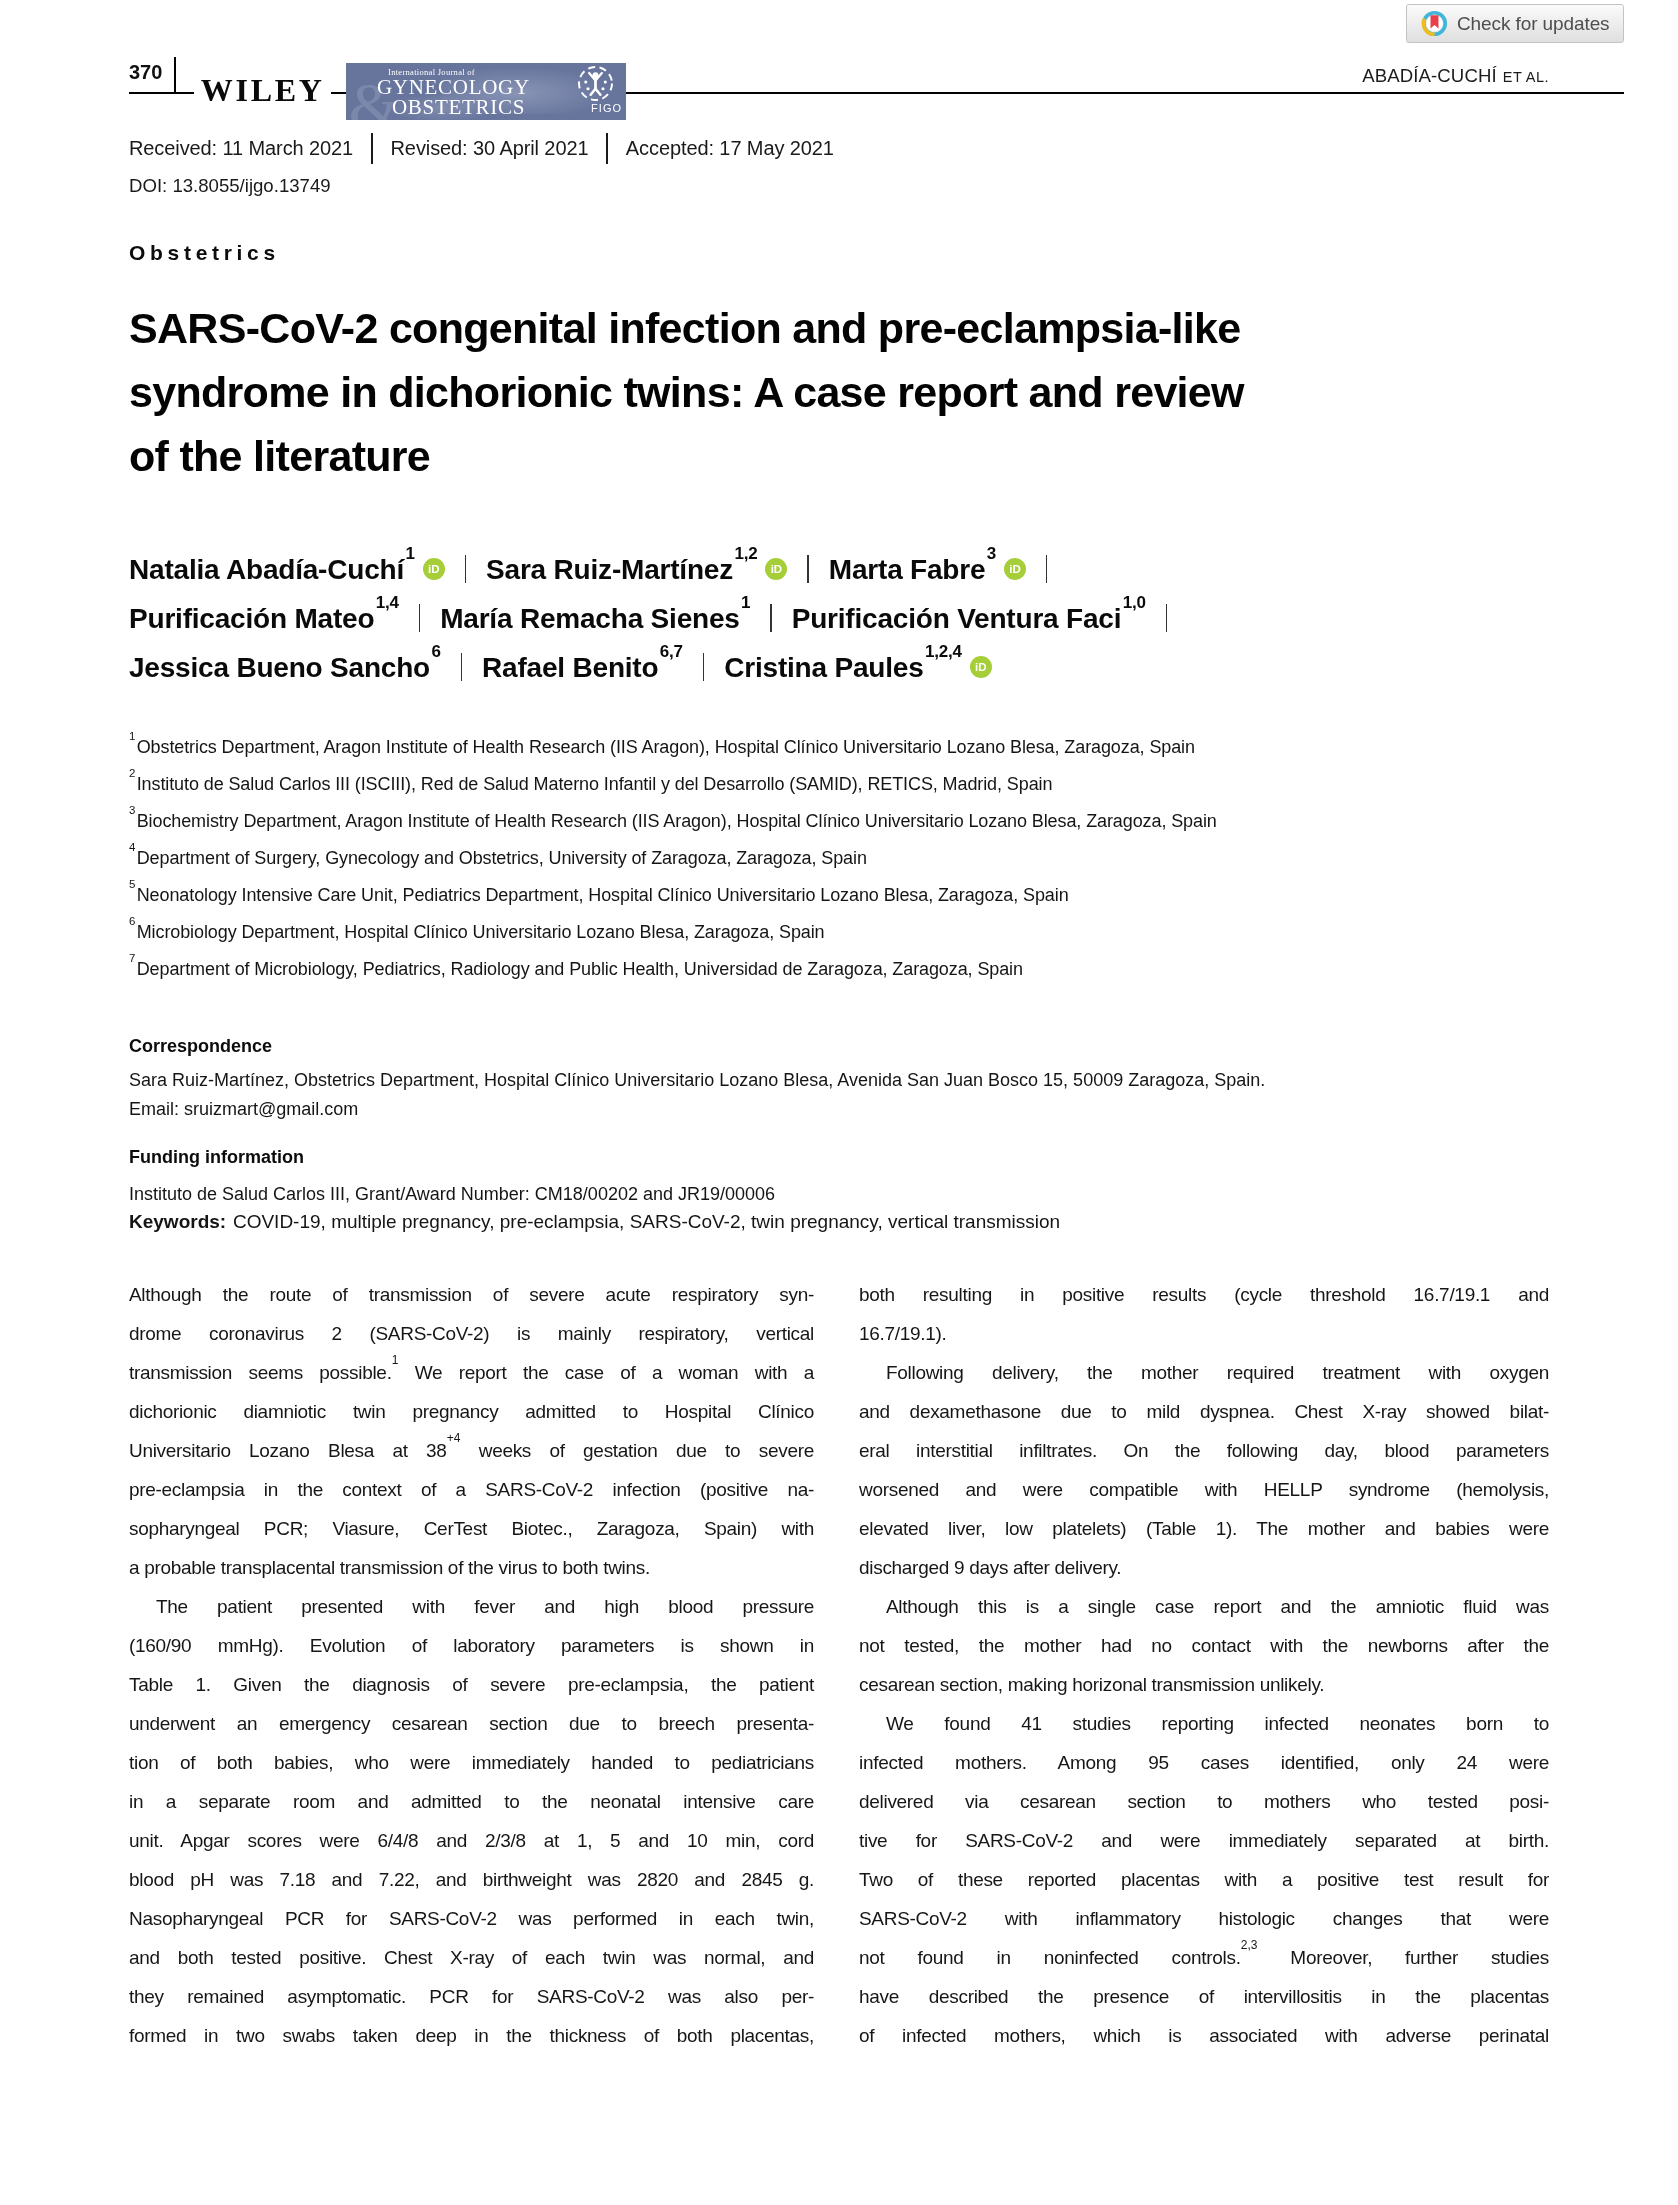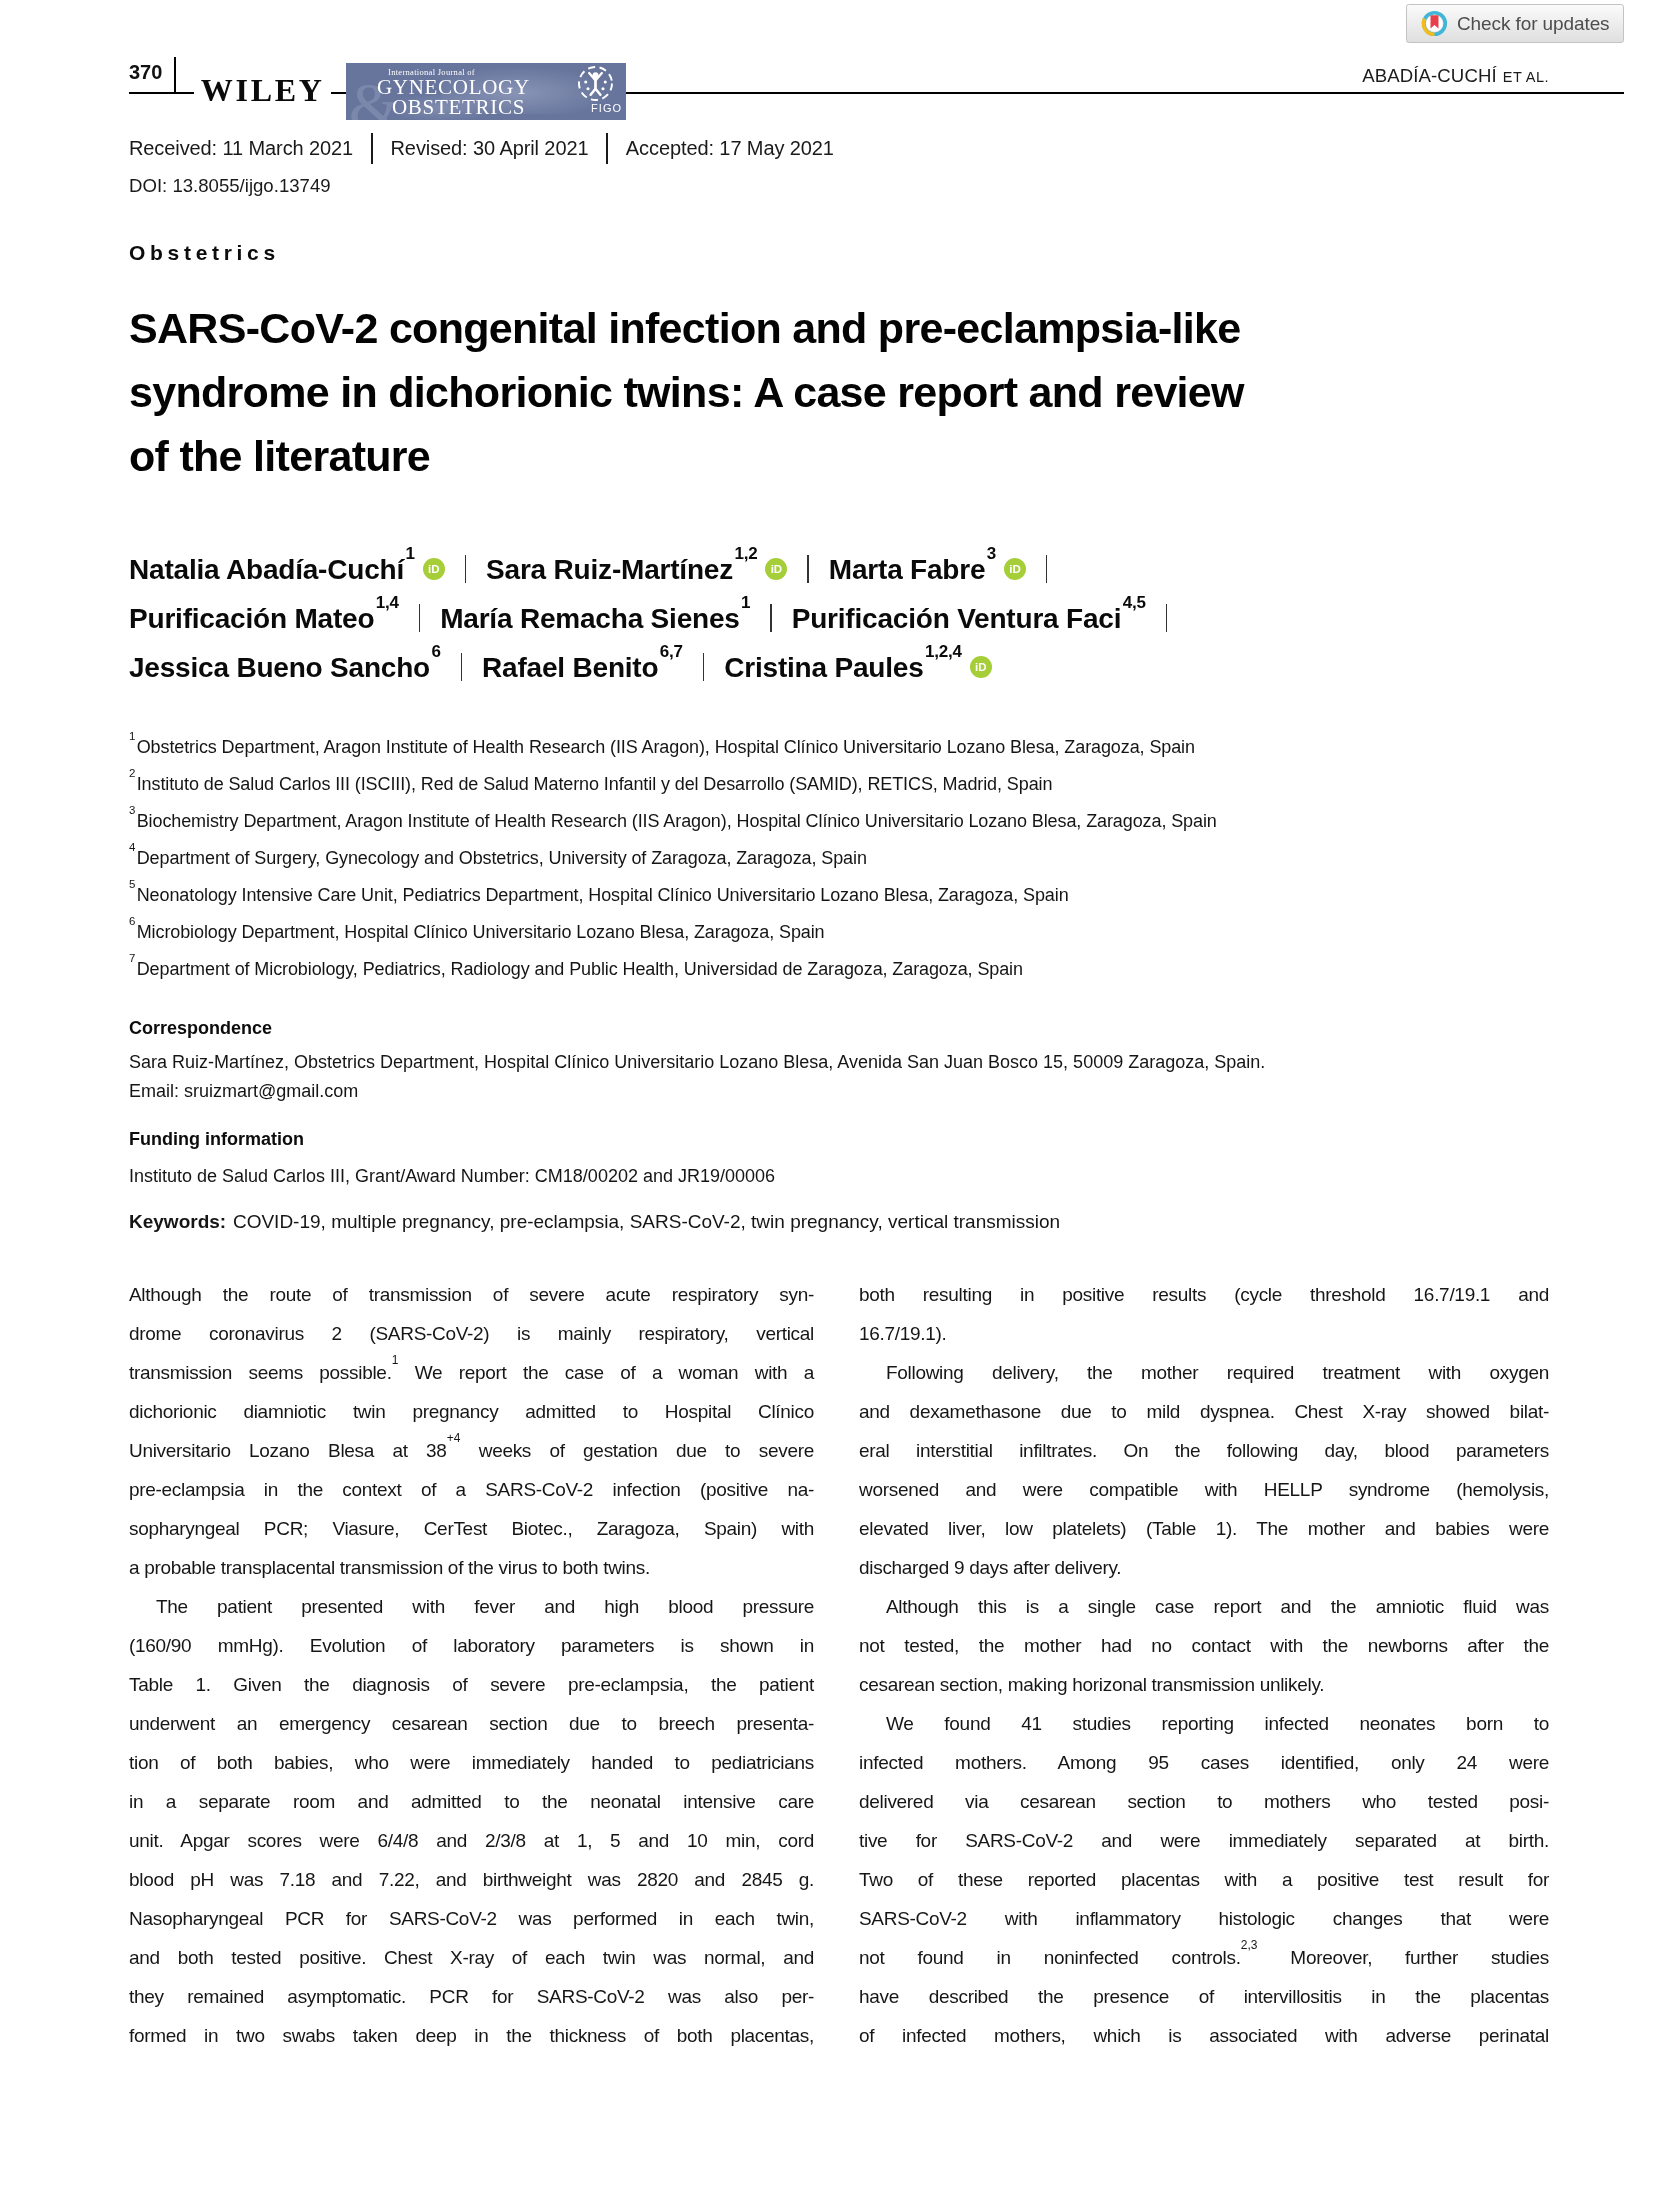--- a/index.html
+++ b/index.html
@@ -64,21 +64,21 @@
          vertical-align:6px;letter-spacing:0;}
 
   
   .affiliations{position:absolute;top:729px;left:129px;width:1428px;font-size:18px;color:#151515;
          letter-spacing:-0.1px;}
   .affil{height:37px;line-height:37px;white-space:nowrap;}
   .affil sup{font-size:11.5px;position:relative;top:-6px;margin-right:1.4px;line-height:0;}
 
   
   .corr{position:absolute;top:1014px;left:129px;width:1428px;font-size:18px;line-height:29px;color:#151515;}
-  .block-head{font-size:18px;font-weight:700;color:#0c0c0c;margin-bottom:5.4px;}
+  .block-head{font-size:18px;font-weight:700;color:#0c0c0c;margin-bottom:5.4px;margin-top:18px;}
   .funding{position:absolute;top:1125px;left:129px;width:1428px;font-size:18px;line-height:29px;color:#151515;}
   .funding .block-head{margin-bottom:8px;}
   .keywords{position:absolute;top:1211px;left:129px;width:1428px;font-size:19px;color:#151515;}
   .kw-label{font-weight:700;margin-right:6.8px;}
 
   
   .bodycol{position:absolute;top:1275px;font-size:19px;line-height:39px;color:#161616;
          letter-spacing:-0.3px;}
   .bodycol.left{left:129px;width:685px;}
   .bodycol.right{left:859px;width:690px;}
@@ -150,21 +150,21 @@
   <div class="section-label">Obstetrics</div>
 
   <div class="article-title">
       <div>SARS-CoV-2 congenital infection and pre-eclampsia-like</div>
       <div>syndrome in dichorionic twins: A case report and review</div>
       <div>of the literature</div>
     </div>
 
   <div class="authors">
       <div class="author-row"><span class="author"><span>Natalia Abadía-Cuchí</span><sup>1</sup><span class="orcid">iD</span></span><span class="adivider"></span><span class="author"><span>Sara Ruiz-Martínez</span><sup>1,2</sup><span class="orcid">iD</span></span><span class="adivider"></span><span class="author"><span>Marta Fabre</span><sup>3</sup><span class="orcid">iD</span></span><span class="adivider"></span></div>
-      <div class="author-row"><span class="author"><span>Purificación Mateo</span><sup>1,4</sup></span><span class="adivider"></span><span class="author"><span>María Remacha Sienes</span><sup>1</sup></span><span class="adivider"></span><span class="author"><span>Purificación Ventura Faci</span><sup>4,5</sup></span><span class="adivider"></span></div>
+      <div class="author-row"><span class="author"><span>Purificación Mateo</span><sup>1,4</sup></span><span class="adivider"></span><span class="author"><span>María Remacha Sienes</span><sup>1</sup></span><span class="adivider"></span><span class="author"><span>Purificación Ventura Faci</span><sup>1,0</sup></span><span class="adivider"></span></div>
       <div class="author-row"><span class="author"><span>Jessica Bueno Sancho</span><sup>6</sup></span><span class="adivider"></span><span class="author"><span>Rafael Benito</span><sup>6,7</sup></span><span class="adivider"></span><span class="author"><span>Cristina Paules</span><sup>1,2,4</sup><span class="orcid">iD</span></span></div>
     </div>
 
   <div class="affiliations">
       <div class="affil"><sup>1</sup><span>Obstetrics Department, Aragon Institute of Health Research (IIS Aragon), Hospital Clínico Universitario Lozano Blesa, Zaragoza, Spain</span></div>
       <div class="affil"><sup>2</sup><span>Instituto de Salud Carlos III (ISCIII), Red de Salud Materno Infantil y del Desarrollo (SAMID), RETICS, Madrid, Spain</span></div>
       <div class="affil"><sup>3</sup><span>Biochemistry Department, Aragon Institute of Health Research (IIS Aragon), Hospital Clínico Universitario Lozano Blesa, Zaragoza, Spain</span></div>
       <div class="affil"><sup>4</sup><span>Department of Surgery, Gynecology and Obstetrics, University of Zaragoza, Zaragoza, Spain</span></div>
       <div class="affil"><sup>5</sup><span>Neonatology Intensive Care Unit, Pediatrics Department, Hospital Clínico Universitario Lozano Blesa, Zaragoza, Spain</span></div>
       <div class="affil"><sup>6</sup><span>Microbiology Department, Hospital Clínico Universitario Lozano Blesa, Zaragoza, Spain</span></div>

